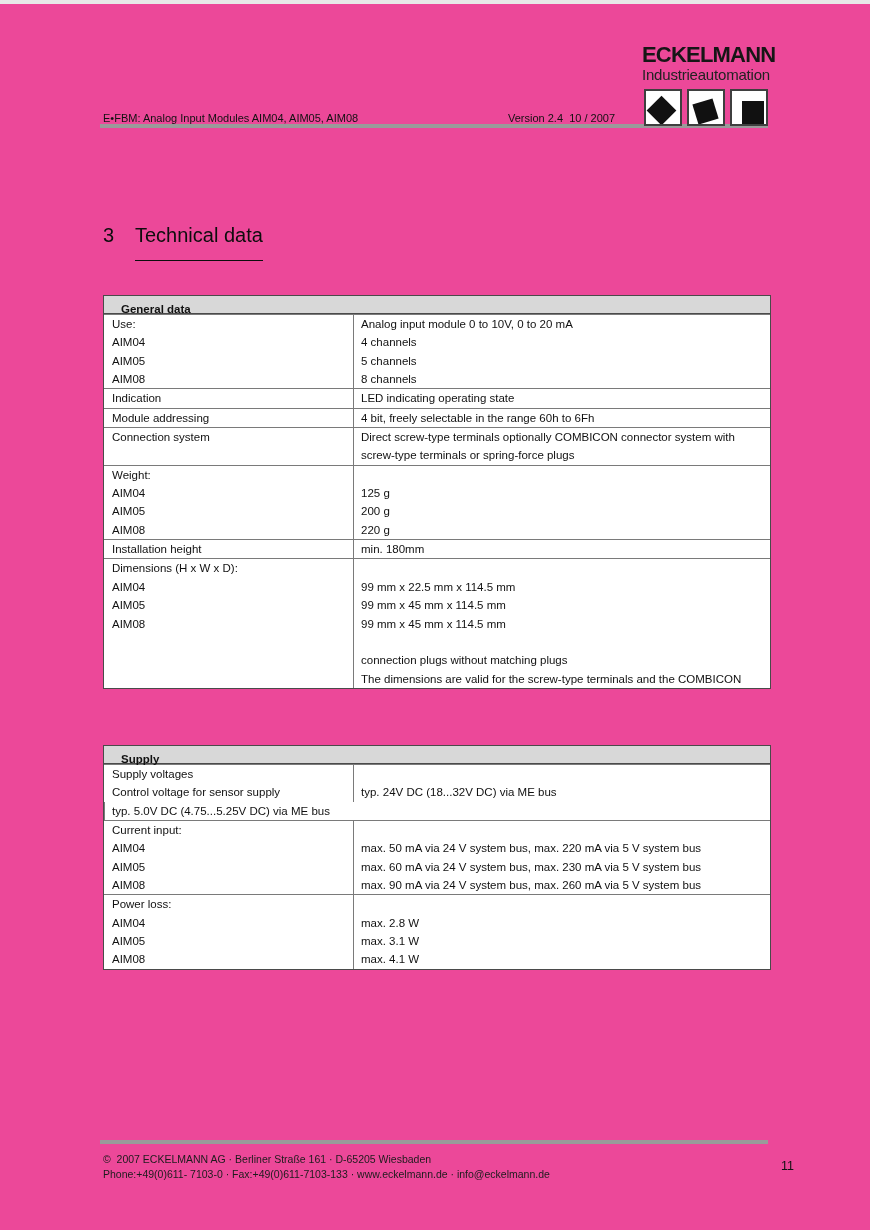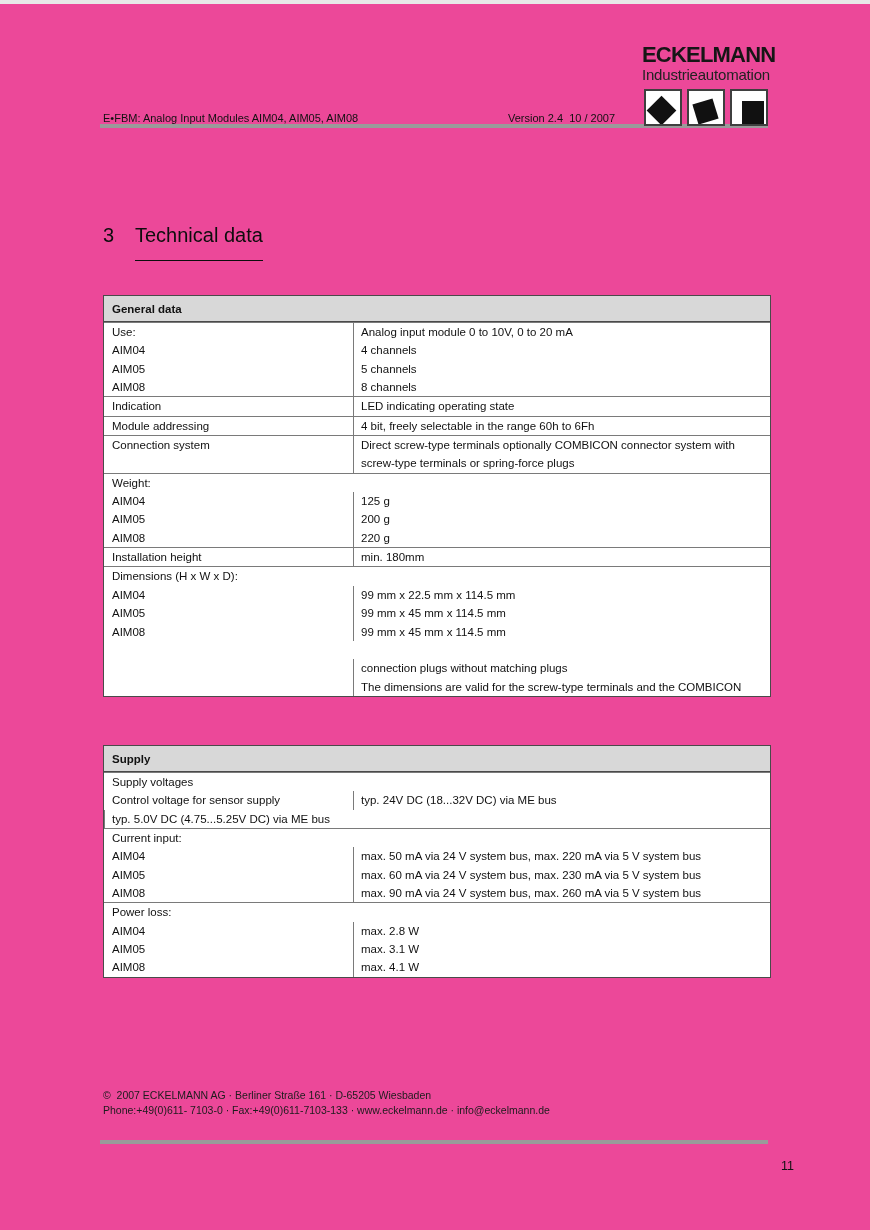--- a/index.html
+++ b/index.html
@@ -26,36 +26,36 @@
   .header-rule  { position:absolute; top:120px; left:100px; width:668px; height:4px; background:#9a9a9a; z-index:1; }
 
   
   .section-title { position:absolute; top:220px; left:103px; font-size:20px; color:#0d0d0d; }
   .section-no    { display:inline-block; width:32px; }
   .section-text  { border-bottom:1.5px solid #0d0d0d; padding-bottom:14px; }
 
   
   .dtable { position:absolute; left:103px; width:668px; border:1px solid #4a4a4a; background:#fff; }
   .dtable-header {
-    height:26px; line-height:26px; background:#d8d8d8; color:#111;
-    font-weight:bold; font-size:11.5px; padding-left:8px;
+    height:18px; line-height:26px; background:#d8d8d8; color:#111;
+    font-weight:bold; font-size:11.5px; padding-left:17px;
     border-bottom:1px solid #4a4a4a;
   }
   .dgroup { border-top:1px solid #7a7a7a; }
   .dgroup:first-of-type { border-top:none; }
-  .drow  { display:flex; min-height:18.35px;align-items:flex-end; }
+  .drow  { display:flex; min-height:18.35px; }
   .dcell { font-size:11.5px; line-height:18.35px; color:#111; white-space:nowrap; }
   .dcell.label { width:249px; flex:none; padding-left:8px; }
   .dcell.value { flex:1; padding-left:7px; border-left:1px solid #7a7a7a; }
   #table-0 { top:291px; }
   #table-1 { top:741px; }
 
   
   .footer-rule { position:absolute; top:1136px; left:100px; width:668px; height:4px; background:#9a9a9a; }
-  .footer-text { position:absolute; top:1084px; left:103px; font-size:10.5px; color:#1c1c1c; line-height:14.5px; }
+  .footer-text { position:absolute; top:1148px; left:103px; font-size:10.5px; color:#1c1c1c; line-height:14.5px; }
   .page-number { position:absolute; top:1155px; left:781px; font-size:12.5px; color:#111; }
 </style>
 </head>
 <body>
 
 <div class="page">
 
   <div class="logo-block">
     <div class="logo-brand">ECKELMANN</div>
     <div class="logo-sub">Industrieautomation</div>

